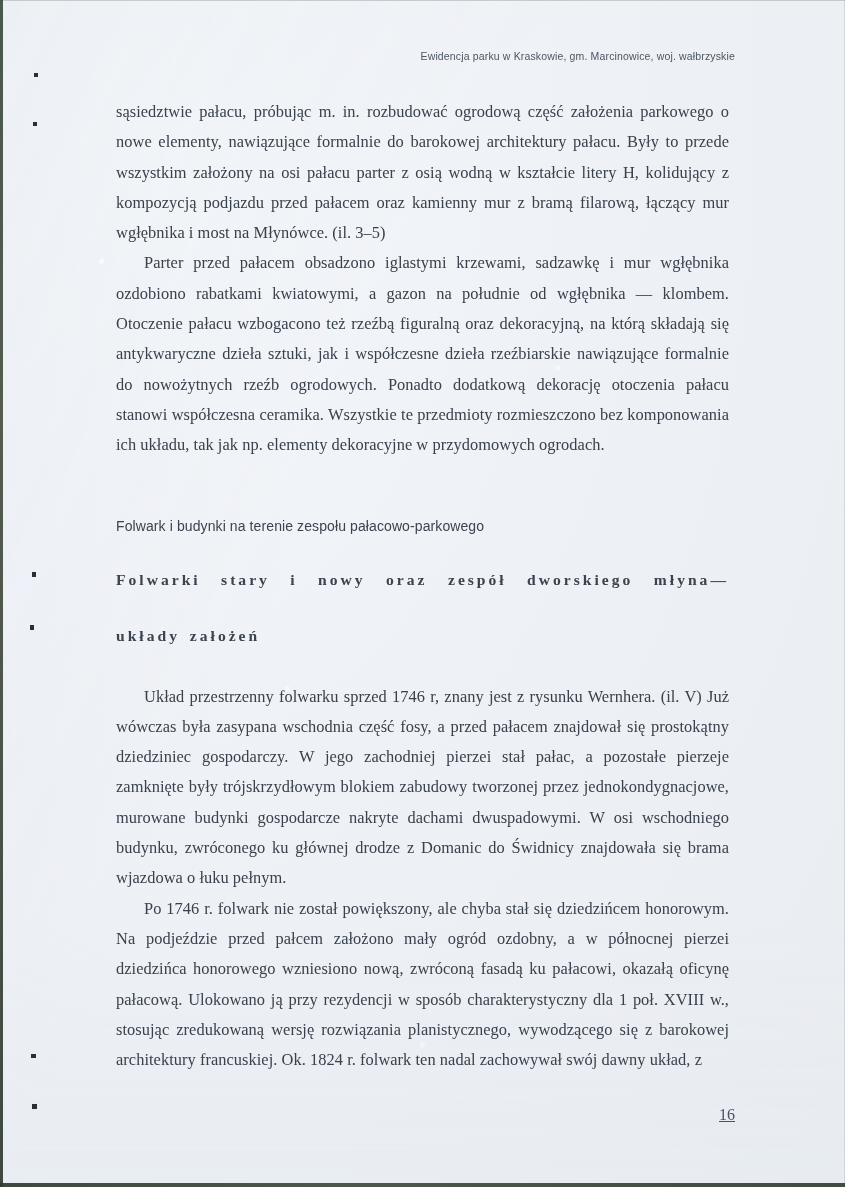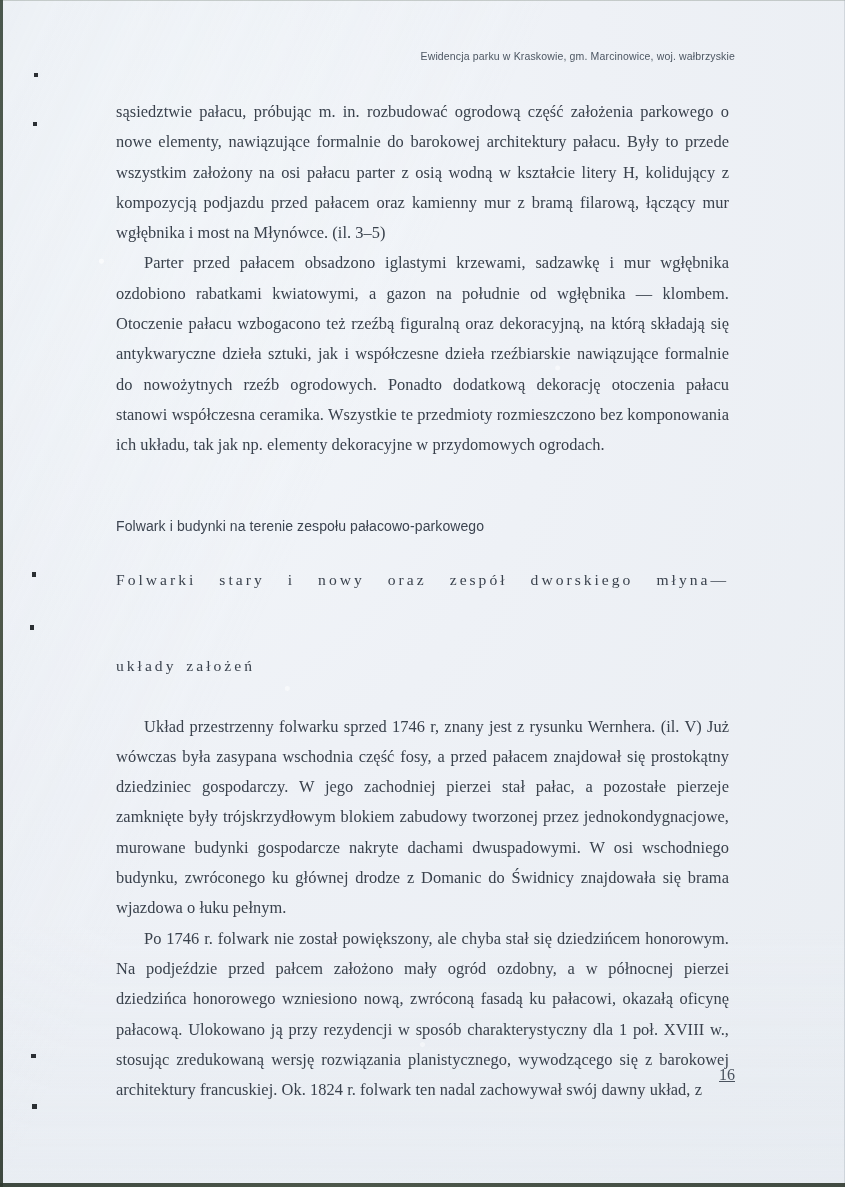--- a/index.html
+++ b/index.html
@@ -113,50 +113,49 @@
     font-weight: 400;
     font-size: 14px;
     line-height: 21px;
     color: #3c4450;
     letter-spacing: .1px;
   }
 
   h3#subsection-heading {
     margin: 0;
     font-family: "Liberation Serif", serif;
-    font-weight: 400;
+    font-weight: 700;
     font-size: 15.6px;
     line-height: 28px;
     color: #3b434e;
     letter-spacing: 3.0px;
     word-spacing: 3px;
     text-align: justify;
   }
   h3#subsection-heading .line1 {
     display: block;
     text-align: justify;
   }
   h3#subsection-heading .line1::after {
     content: "";
     display: inline-block;
     width: 100%;
   }
   h3#subsection-heading .line2 {
     display: block;
-    margin-top: 30px;
   }
 
   .sp-h1 { height: 55px; }
   .sp-h2 { height: 29px; }
   .sp-h3 { height: 32px; }
 
   #page-number {
     position: absolute;
     left: 600px;
-    top: 1066px;
+    top: 1106px;
     width: 135px;
     text-align: right;
     font-family: "Liberation Serif", serif;
     font-size: 16px;
     color: #49525e;
     text-decoration: underline;
   }
 </style>
 </head>
 <body>

